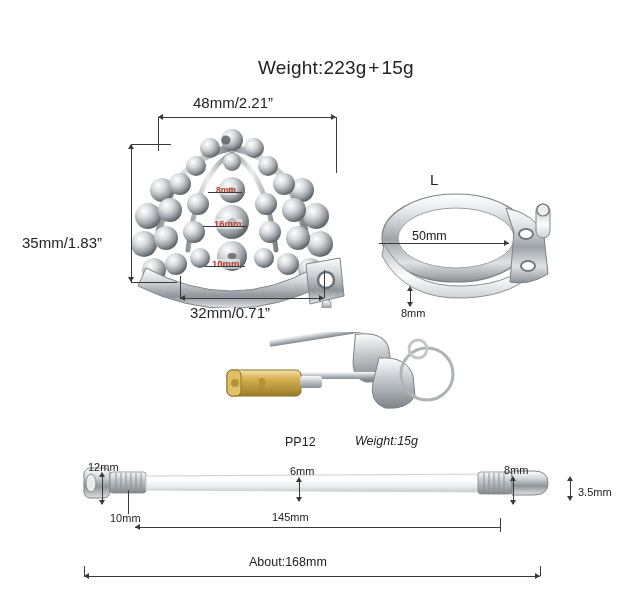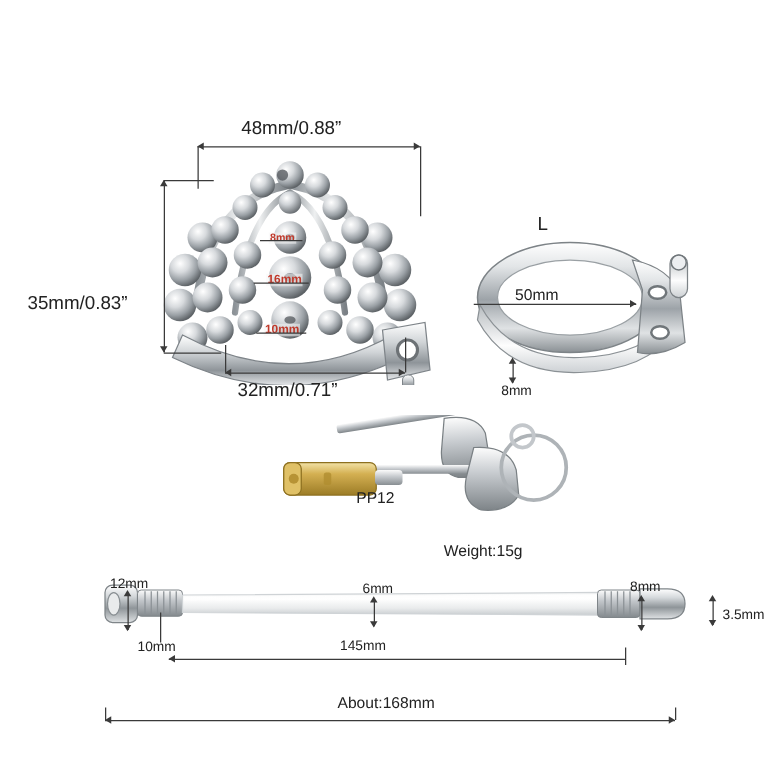--- a/index.html
+++ b/index.html
@@ -63,20 +63,21 @@
   .arr-u { border-width: 0 3.5px 5px 3.5px; border-color: transparent transparent #3a3a3a transparent; }
   .arr-d { border-width: 5px 3.5px 0 3.5px; border-color: #3a3a3a transparent transparent transparent; }
 
   .art { position: absolute; }
 </style>
 </head>
 <body>
 
 <div id="page">
 
+  <div class="lbl title" style="left:258px; top:58px;">Weight:223g + 15g</div>
 
   <svg class="art" style="left:118px; top:118px;" width="230" height="190" viewBox="0 0 230 190">
     <defs>
       <radialGradient id="bead" cx="35%" cy="30%" r="72%">
         <stop offset="0%" stop-color="#ffffff"></stop>
         <stop offset="38%" stop-color="#d7dadd"></stop>
         <stop offset="72%" stop-color="#9aa0a5"></stop>
         <stop offset="100%" stop-color="#5d6266"></stop>
       </radialGradient>
       <radialGradient id="beadSm" cx="35%" cy="30%" r="72%">
@@ -160,28 +161,28 @@
   </svg>
 
   <div class="redlbl" style="left:215px; top:186px;">8mm</div>
   <div class="redlbl" style="left:213px; top:219px; font-size:9.5px;text-align:right;">16mm</div>
   <div class="redlbl" style="left:211px; top:259px; font-size:9.5px;">10mm</div>
 
   <div class="rule h" style="left:208px; top:192px; width:34px;"></div>
   <div class="rule h" style="left:203px; top:226px; width:44px;"></div>
   <div class="rule h" style="left:205px; top:266px; width:40px;"></div>
 
-  <div class="lbl dim" style="left:193px; top:95px;">48mm/0.88”</div>
+  <div class="lbl dim" style="left:193px; top:95px;">48mm/2.21”</div>
   <div class="rule h" style="left:158px; top:117px; width:178px;"></div>
   <div class="arrow arr-l" style="left:158px; top:113.5px;"></div>
   <div class="arrow arr-r" style="left:331px; top:113.5px;"></div>
   <div class="rule v" style="left:158px; top:117px; height:34px;"></div>
   <div class="rule v" style="left:336px; top:117px; height:56px;"></div>
 
-  <div class="lbl dim" style="left:22px; top:235px;">35mm/0.83”</div>
+  <div class="lbl dim" style="left:22px; top:235px;">35mm/1.83”</div>
   <div class="rule v" style="left:131px; top:144px; height:138px;"></div>
   <div class="arrow arr-u" style="left:127.5px; top:144px;"></div>
   <div class="arrow arr-d" style="left:127.5px; top:277px;"></div>
   <div class="rule h" style="left:131px; top:144px; width:40px;"></div>
   <div class="rule h" style="left:131px; top:282px; width:46px;"></div>
 
   <div class="lbl dim" style="left:190px; top:305px;">32mm/0.71”</div>
   <div class="rule h" style="left:180px; top:298px; width:144px;"></div>
   <div class="arrow arr-l" style="left:180px; top:294.5px;"></div>
   <div class="arrow arr-r" style="left:319px; top:294.5px;"></div>
@@ -261,22 +262,22 @@
 
     <g>
       <rect x="22" y="38" width="74" height="26" rx="5" fill="url(#brassG)" stroke="#8d7020" stroke-width="1"></rect>
       <rect x="22" y="38" width="14" height="26" rx="5" fill="#e0c167" stroke="#8d7020" stroke-width="1"></rect>
       <circle cx="30" cy="51" r="4" fill="#b79335"></circle>
       <rect x="54" y="46" width="6" height="10" rx="2" fill="#b08d2f" opacity=".8"></rect>
       <rect x="95" y="44" width="22" height="12" rx="3" fill="url(#shaftG)"></rect>
     </g>
   </svg>
 
-  <div class="lbl dim-sm" style="left:285px; top:392px;">PP12</div>
-  <div class="lbl dim-sm" style="left:355px; top:435px;">Weight:15g</div>
+  <div class="lbl dim-sm" style="left:285px; top:436px;">PP12</div>
+  <div class="lbl dim-sm" style="left:355px; top:435px;font-style:italic;">Weight:15g</div>
 
   <svg class="art" style="left:82px; top:462px;" width="470" height="48" viewBox="0 0 470 48">
     <defs>
       <linearGradient id="capG" x1="0" y1="0" x2="0" y2="1">
         <stop offset="0%" stop-color="#ffffff"></stop>
         <stop offset="30%" stop-color="#d4d8db"></stop>
         <stop offset="62%" stop-color="#8f9599"></stop>
         <stop offset="100%" stop-color="#dee1e3"></stop>
       </linearGradient>
       <linearGradient id="tubeG" x1="0" y1="0" x2="0" y2="1">
@@ -340,20 +341,20 @@
   <div class="lbl dim-xs" style="left:504px; top:465px;">8mm</div>
   <div class="rule v" style="left:513px; top:478px; height:26px;"></div>
   <div class="arrow arr-u" style="left:509.5px; top:476px;"></div>
   <div class="arrow arr-d" style="left:509.5px; top:500px;"></div>
 
   <div class="lbl dim-xs" style="left:578px; top:487px;">3.5mm</div>
   <div class="rule v" style="left:570px; top:478px; height:22px;"></div>
   <div class="arrow arr-u" style="left:566.5px; top:476px;"></div>
   <div class="arrow arr-d" style="left:566.5px; top:496px;"></div>
 
-  <div class="lbl dim-sm" style="left:270px; top:556px;">About:168mm</div>
+  <div class="lbl dim-sm" style="left:249px; top:556px;">About:168mm</div>
   <div class="rule h" style="left:84px; top:576px; width:456px;"></div>
   <div class="arrow arr-l" style="left:84px; top:572.5px;"></div>
   <div class="arrow arr-r" style="left:535px; top:572.5px;"></div>
   <div class="rule v" style="left:84px; top:566px; height:10px;"></div>
   <div class="rule v" style="left:540px; top:566px; height:10px;"></div>
 
 </div>
 
 </body></html>

